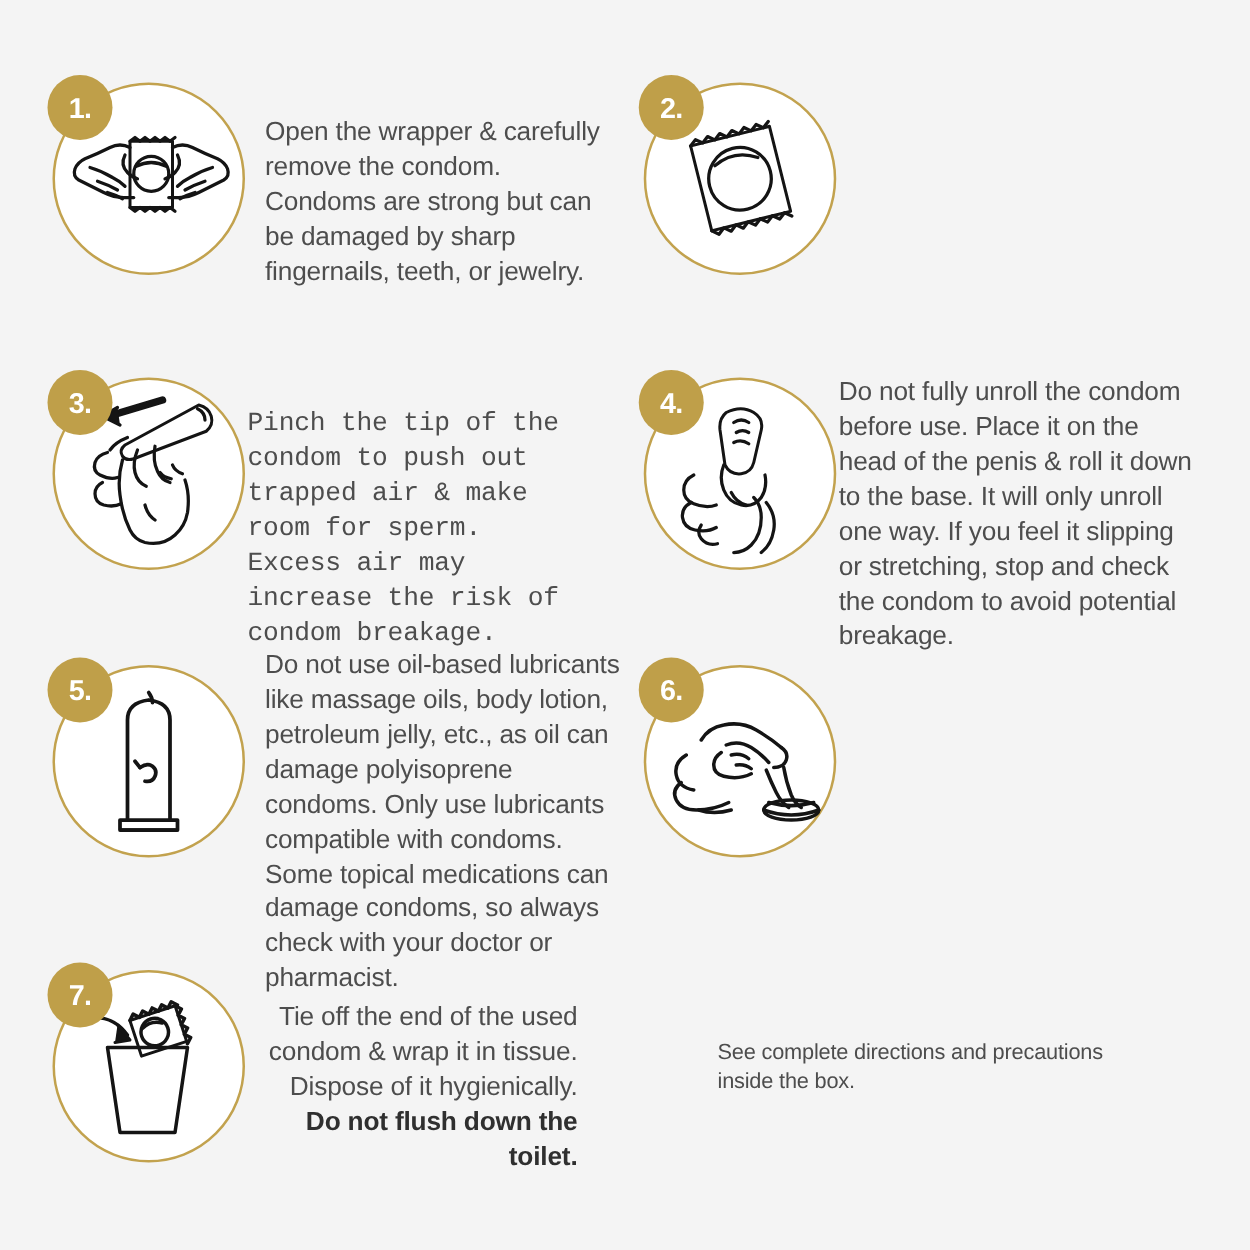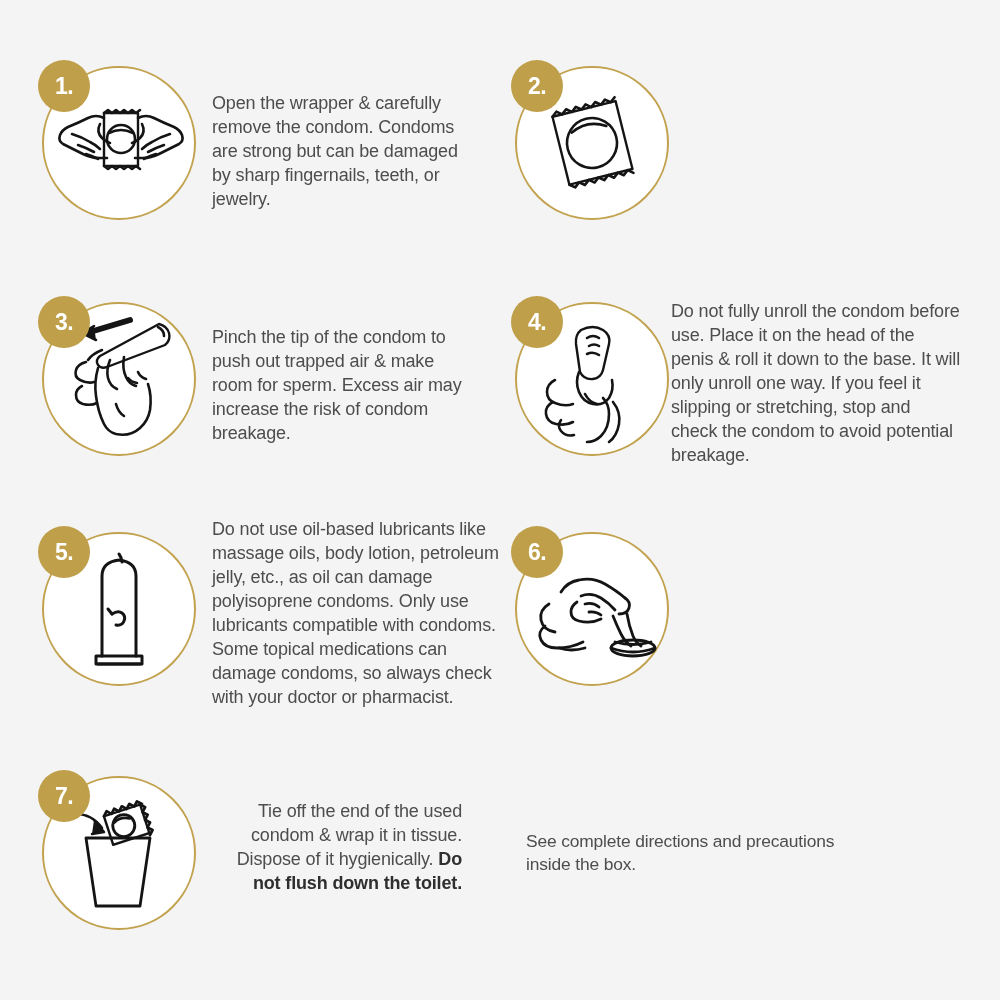--- a/index.html
+++ b/index.html
@@ -61,51 +61,52 @@
     color: #ffffff;
     font-size: 23px;
     font-weight: 700;
     display: flex;
     align-items: center;
     justify-content: center;
     letter-spacing: -0.5px;
     z-index: 3;
   }
   .body {
-    font-size: 18px;
+    font-size: 21px;
     line-height: 1.33;
     color: #4d4d4d;
     letter-spacing: -0.15px;
   }
   .body p {
     margin: 0;
   }
   .body p + p {
     margin-top: 0px;
   }
   .strong {
     font-weight: 700;
     color: #2f2f2f;
   }
   .footer-note {
     position: absolute;
     font-size: 17.4px;
     line-height: 1.33;
     color: #4d4d4d;
     letter-spacing: -0.15px;
+    margin-left: 48px;
   }
   .footer-note p { margin: 0; }
 
   
   #step-1 { left: 40px;  top: 64px;  }
   #step-1 .body { width: 268px; margin-left: 14px; margin-top: 28px; }
   #step-2 { left: 513px; top: 64px;  }
   #step-2 .body { width: 250px; margin-left: 14px; margin-top: 28px; }
   #step-3 { left: 40px;  top: 300px; }
-  #step-3 .body { width: 250px; margin-left: 14px; margin-top: 26px; }
+  #step-3 .body { width: 250px; margin-top: 26px; font-family: Liberation Mono, monospace; }
   #step-4 { left: 513px; top: 300px; }
   #step-4 .body { width: 290px; margin-top: 0px; }
   #step-5 { left: 40px;  top: 530px; }
   #step-5 .body { width: 292px; margin-left: 14px; margin-top: -12px; }
   #step-6 { left: 513px; top: 530px; }
   #step-6 .body { width: 272px; margin-left: 14px; margin-top: 10px; }
   #step-7 { left: 40px;  top: 774px; }
   #step-7 .body { width: 250px; margin-left: 14px; margin-top: 26px; text-align: right; }
   #footer { left: 526px; top: 830px; width: 350px; }
 </style>

